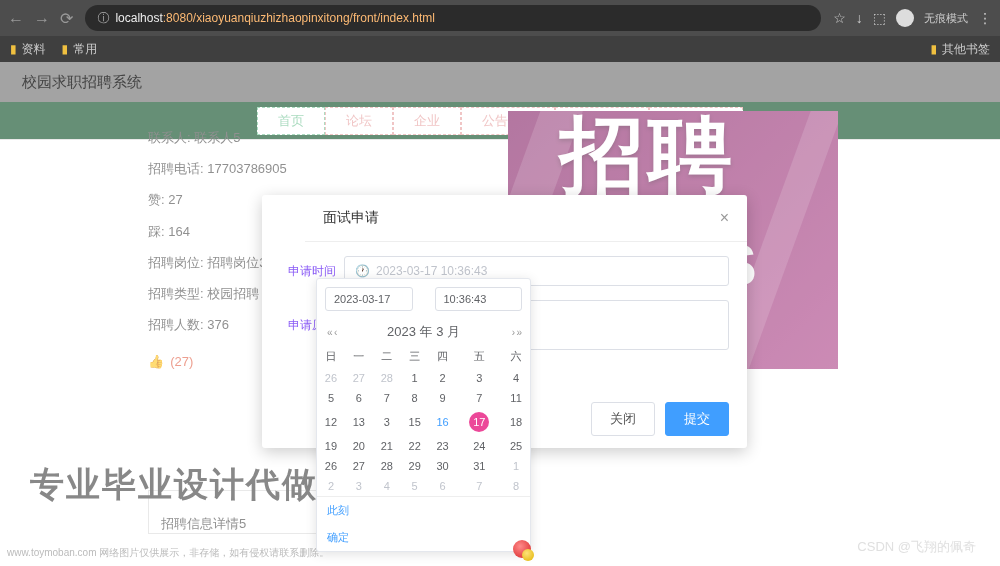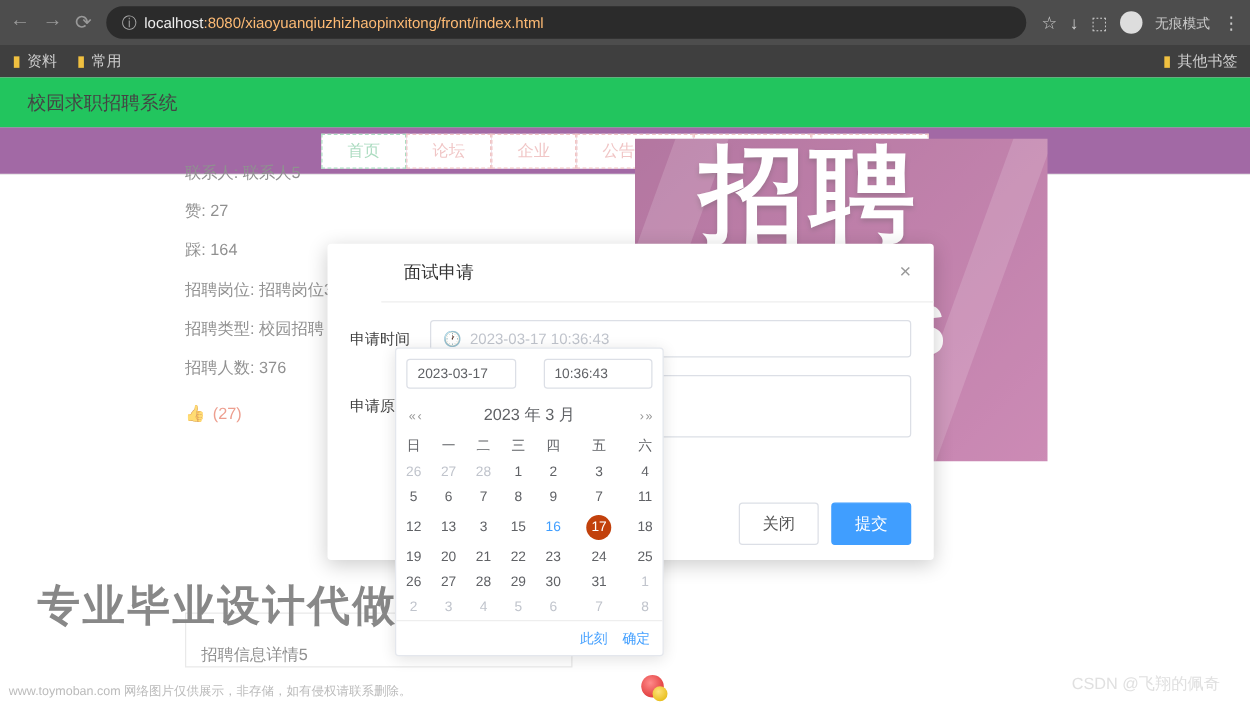--- a/index.html
+++ b/index.html
@@ -16,65 +16,65 @@
 .browser-right { display: flex; gap: 10px; align-items: center; color: #ccc; font-size: 14px; }
 .avatar-circle { width: 18px; height: 18px; background: #ddd; border-radius: 50%; display: inline-block; }
 .incognito-text { font-size: 11px; color: #ccc; }
 
 .bookmark-bar { background: #3f3f3f; height: 26px; display: flex; align-items: center; padding: 0 10px; gap: 16px; color: #ccc; font-size: 12px; justify-content: space-between;}
 .bookmark-left { display: flex; gap: 16px; align-items: center;}
 .bm-item { display: flex; align-items: center; gap: 5px; }
 .folder-icon { color: #f0c040; }
 
 
-.page-header { background: #22c55e; height: 40px; display: flex; align-items: center; padding: 0 22px; color: #444; font-size: 15px; font-weight: 500;}
-
-
-.nav-tabs { background: #701a75; height: 38px; display: flex; align-items: center; justify-content: center; border-bottom: 1px solid #ddd; }
+.page-header { background: #a3a3a3; height: 40px; display: flex; align-items: center; padding: 0 22px; color: #444; font-size: 15px; font-weight: 500;}
+
+
+.nav-tabs { background: #14532d; height: 38px; display: flex; align-items: center; justify-content: center; border-bottom: 1px solid #ddd; }
 .nav-tab { padding: 4px 20px; border: 1.5px dashed #e9a7a7; color: #e9a7a7; font-size: 13px; background: #fff; }
 .nav-tab.active { border: 1.5px dashed #7fc99f; color: #7fc99f; }
 
 
 .overlay { position: absolute; top: 102px; left: 0; right: 0; bottom: 0; background: rgba(255,255,255,0.35); }
 .details-left { position: absolute; left: 148px; top: 122px; width: 310px; color: #555; font-size: 13px; line-height: 2.4; }
 .details-left .like-row { color: #e46b53; display: flex; align-items: center; gap: 6px; margin-top: 6px; }
 .info-card { position: absolute; left: 148px; top: 490px; width: 310px; height: 44px; background: #fff; border: 1px solid #ddd; display: flex; align-items: flex-end; padding: 0 12px; color: #555; font-size: 13px; }
 
 .banner { position: absolute; right: 162px; top: 111px; width: 330px; height: 258px; background: linear-gradient(135deg, #8b2e6e, #b14d8e); overflow: hidden; }
 .banner-text { color: #fff; font-size: 84px; font-weight: 800; position: absolute; top: -12px; left: 52px; letter-spacing: 4px; text-shadow: 0 2px 4px rgba(0,0,0,0.3); }
 .banner-sub { color: #fff; font-size: 58px; font-weight: 800; position: absolute; top: 120px; left: 210px; }
 .banner-stripe { position: absolute; background: #fff; opacity: 0.15; transform: rotate(20deg); }
 
 
 .modal { position: absolute; left: 262px; top: 195px; width: 485px; height: 253px; background: #fff; border-radius: 3px; box-shadow: 0 4px 16px rgba(0,0,0,0.2); z-index: 5; }
 .modal-head { padding: 14px 18px; font-size: 14px; color: #333; border-bottom: 1px solid #eee; display: flex; justify-content: space-between; align-items: center; margin-left: 43px;}
 .modal-close { color: #999; font-size: 16px; cursor: pointer; }
 .modal-body { padding: 14px 18px; font-size: 12px; color: #666; }
 .form-row { display: flex; align-items: center; gap: 8px; margin-bottom: 14px; }
-.form-label { width: 56px; text-align: left; color: #404040; }
+.form-label { width: 56px; text-align: right; color: #8b5cf6; }
 .form-input { flex: 1; height: 30px; border: 1px solid #dcdfe6; border-radius: 3px; padding: 0 10px; color: #c0c4cc; display: flex; align-items: center; gap: 6px; font-size: 12px;}
 .form-textarea { flex: 1; height: 50px; border: 1px solid #dcdfe6; border-radius: 3px; }
 .modal-foot { position: absolute; bottom: 12px; right: 18px; display: flex; gap: 10px; }
 .btn { padding: 7px 18px; border-radius: 3px; font-size: 13px; border: 1px solid #dcdfe6; background: #fff; color: #555; cursor: pointer; }
 .btn.primary { background: #409eff; border-color: #409eff; color: #fff; }
 
 
 .datepicker { position: absolute; left: 316px; top: 278px; width: 215px; background: #fff; border: 1px solid #e4e7ed; border-radius: 3px; box-shadow: 0 2px 12px rgba(0,0,0,0.12); z-index: 10; font-size: 12px; }
 .dp-inputs { display: flex; gap: 22px; padding: 8px; }
 .dp-inputs input { flex: 1; height: 24px; border: 1px solid #dcdfe6; border-radius: 3px; padding: 0 8px; font-size: 11px; color: #606266; width: 50%; }
 .dp-header { display: flex; align-items: center; justify-content: space-between; padding: 4px 10px; color: #606266; }
 .dp-nav { color: #999; cursor: pointer; font-size: 10px; letter-spacing: -2px; }
 .dp-title { font-size: 13px; color: #606266; }
 .dp-table { width: 100%; border-collapse: collapse; text-align: center; }
 .dp-table th { color: #606266; font-weight: 400; padding: 4px 0; font-size: 11px; }
 .dp-table td { padding: 4px 0; color: #606266; font-size: 11px; cursor: pointer; }
 .dp-table td.other { color: #c0c4cc; }
 .dp-table td.today { color: #409eff; font-weight: 500; }
-.dp-table td .sel { display: inline-block; width: 20px; height: 20px; line-height: 20px; background: #c2410c; color: #fff; border-radius: 50%; }
-.dp-foot { display: flex; justify-content: flex-end; gap: 12px; padding: 6px 10px; border-top: 1px solid #eee; }
+.dp-table td .sel { display: inline-block; width: 20px; height: 20px; line-height: 20px; background: #ec4899; color: #fff; border-radius: 50%; }
+.dp-foot { display: flex; justify-content: flex-end; gap: 12px; padding: 6px 10px; border-top: 1px solid #eee; flex-direction: column; }
 .dp-link { color: #409eff; font-size: 11px; cursor: pointer; }
 
 
 .watermark-big { position: absolute; left: 30px; top: 462px; font-size: 34px; color: #888; font-weight: 600; letter-spacing: 2px; z-index: 2;}
 .watermark-small { position: absolute; left: 7px; bottom: 6px; font-size: 10px; color: #bbb; z-index: 2;}
 .watermark-right { position: absolute; right: 24px; bottom: 10px; font-size: 13px; color: #e0e0e0; z-index: 2;}
 
 
 .circle-mark { position: absolute; left: 513px; bottom: 4px; width: 22px; height: 22px; z-index: 20; }
 .circle-mark::before { content:''; position:absolute; width: 18px; height:18px; background: radial-gradient(circle at 40% 35%, #ff8a8a, #d62222); border-radius:50%; }
@@ -130,20 +130,21 @@
   <div class="nav-tab active">首页</div>
   <div class="nav-tab">论坛</div>
   <div class="nav-tab">企业</div>
   <div class="nav-tab">公告信息</div>
   <div class="nav-tab">职位招聘</div>
   <div class="nav-tab">个人中心</div>
 </div>
 
 <div class="details-left">
   <div><span>联系人:</span> <span>联系人5</span></div>
+  <div><span>招聘电话:</span> <span>17703786905</span></div>
   <div><span>赞:</span> <span>27</span></div>
   <div><span>踩:</span> <span>164</span></div>
   <div><span>招聘岗位:</span> <span>招聘岗位3</span></div>
   <div><span>招聘类型:</span> <span>校园招聘</span></div>
   <div><span>招聘人数:</span> <span>376</span></div>
   <div class="like-row">
       <span>👍</span>
       <span>(27)</span>
     </div>
 </div>

